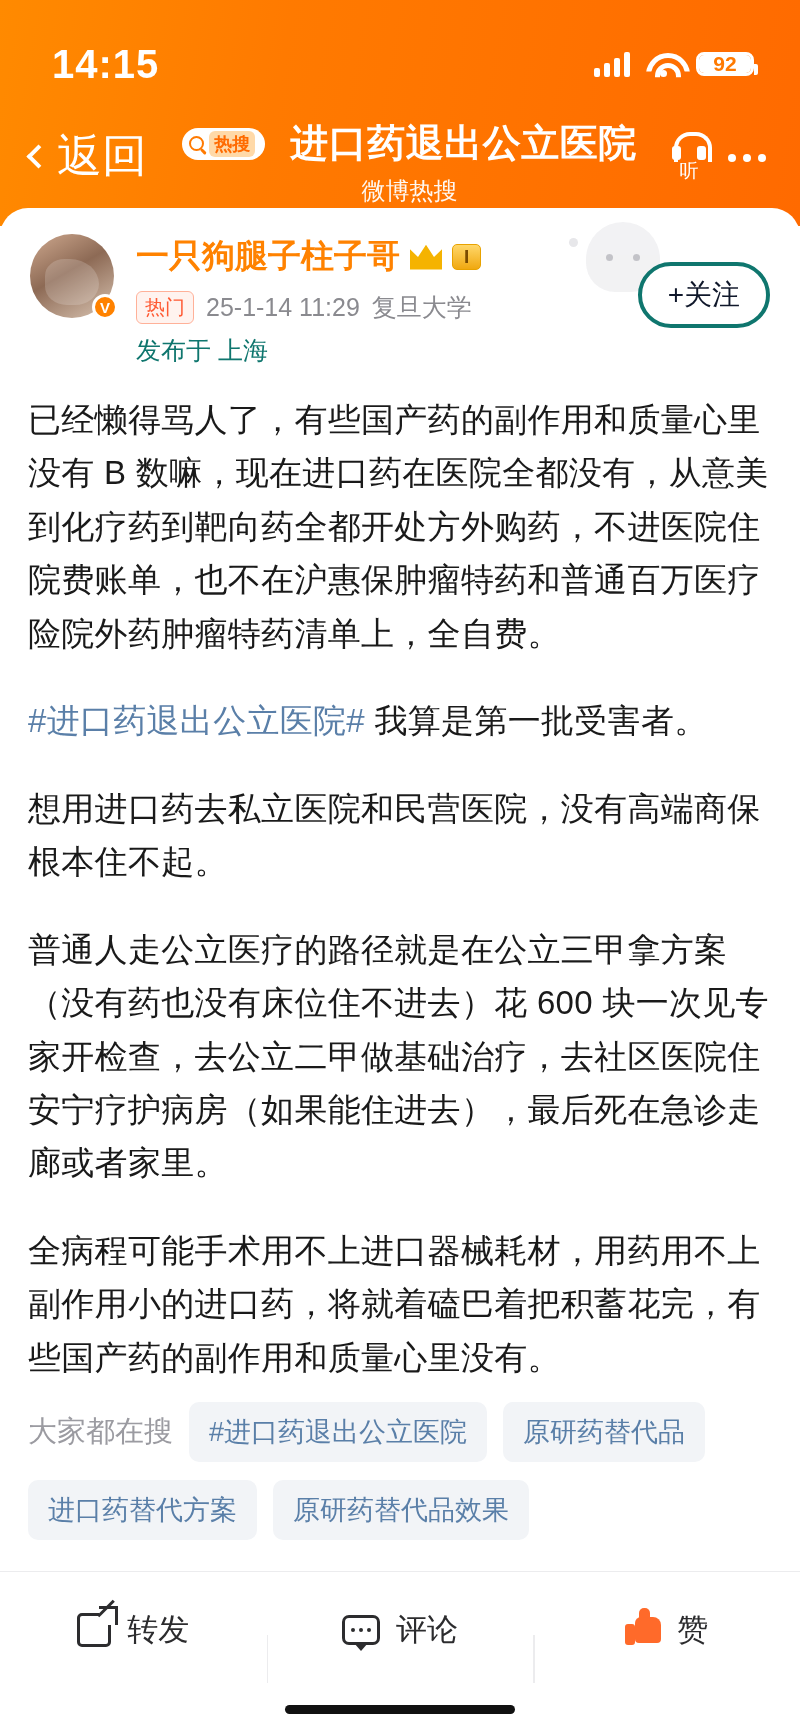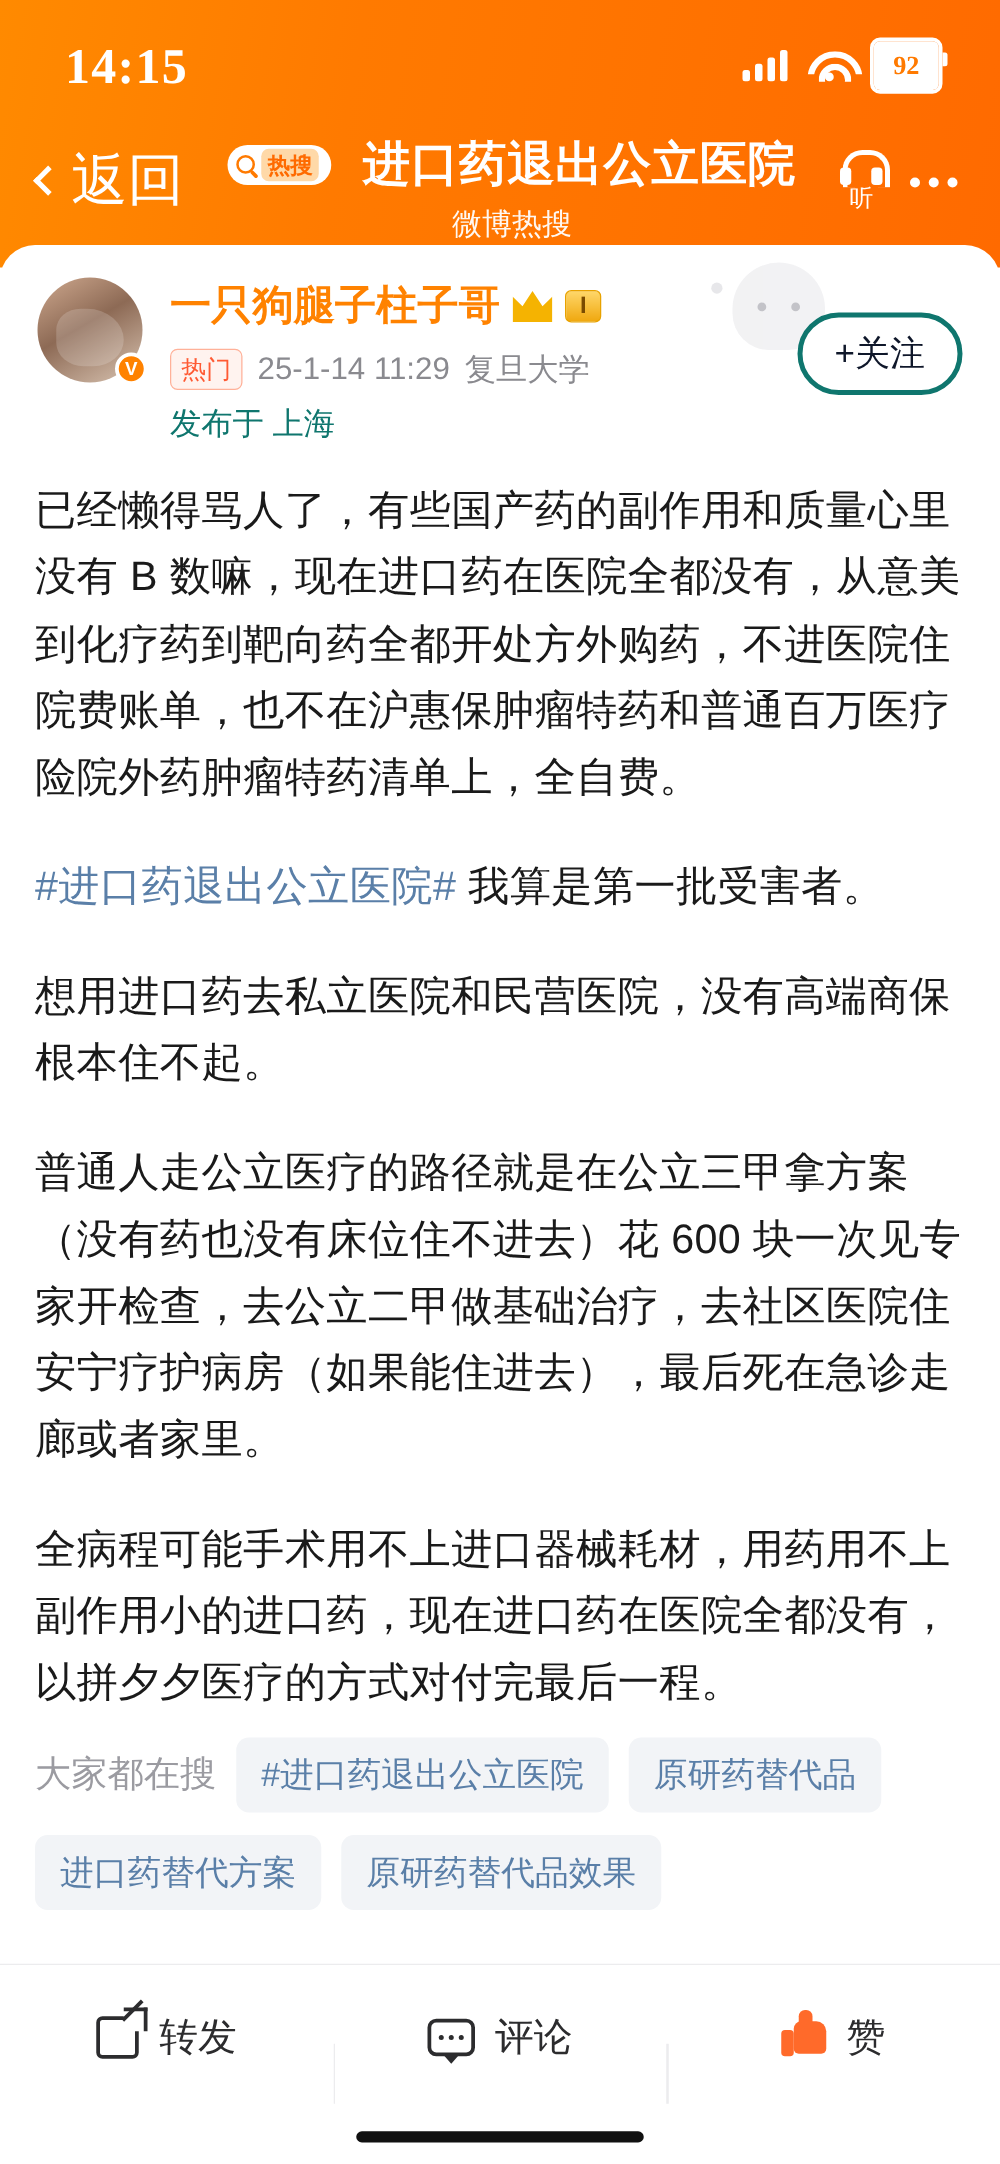--- a/index.html
+++ b/index.html
@@ -15,24 +15,23 @@
     height: 1731px;
     background: #ffffff;
     overflow: hidden;
     display: flex;
     flex-direction: column;
   }
 
   
   .header {
     background: linear-gradient(100deg, #ff8a00 0%, #ff7a00 35%, #ff6a00 100%);
-    padding: 4px 0 22px 0;
-    flex: none;
-    position: relative;
-    font-family: Liberation Serif, serif;
+    padding: 16px 0 22px 0;
+    flex: none;
+    position: relative;
   }
   .statusbar {
     height: 96px;
     display: flex;
     align-items: center;
     justify-content: space-between;
     padding: 0 46px 0 52px;
     color: #ffffff;
   }
   .status-time {
@@ -83,21 +82,21 @@
   }
   .wifi span {
     position: absolute;
     left: 14px; bottom: 0;
     width: 7px; height: 7px;
     background: #fff;
     border-radius: 50%;
   }
   .battery {
     width: 58px;
-    height: 45px;
+    height: 24px;
     border: 3px solid #ffffff;
     border-radius: 8px;
     position: relative;
     display: flex;
     align-items: center;
     justify-content: flex-start;
   }
   .battery::after {
     content: "";
     position: absolute;
@@ -615,21 +614,21 @@
       <div class="follow-btn">+关注</div>
     </div>
 
     <div class="post">
       <p>已经懒得骂人了，有些国产药的副作用和质量心里没有 B 数嘛，现在进口药在医院全都没有，从意美到化疗药到靶向药全都开处方外购药，不进医院住院费账单，也不在沪惠保肿瘤特药和普通百万医疗险院外药肿瘤特药清单上，全自费。</p>
       <p>
         <span class="topic">#进口药退出公立医院#</span><span> 我算是第一批受害者。</span>
       </p>
       <p>想用进口药去私立医院和民营医院，没有高端商保根本住不起。</p>
       <p>普通人走公立医疗的路径就是在公立三甲拿方案（没有药也没有床位住不进去）花 600 块一次见专家开检查，去公立二甲做基础治疗，去社区医院住安宁疗护病房（如果能住进去），最后死在急诊走廊或者家里。</p>
-      <p>全病程可能手术用不上进口器械耗材，用药用不上副作用小的进口药，现在进口药在医院全都没有，以拼夕夕医疗的方式对付完最后一程。</p>
+      <p>全病程可能手术用不上进口器械耗材，用药用不上副作用小的进口药，将就着磕巴着把积蓄花完，有些国产药的副作用和质量心里没有。</p>
     </div>
 
     <div class="searchbar">
       <span class="search-label">大家都在搜</span>
       <span class="chip">#进口药退出公立医院</span>
       <span class="chip plain">原研药替代品</span>
       <span class="chip plain">进口药替代方案</span>
       <span class="chip plain">原研药替代品效果</span>
     </div>
 

